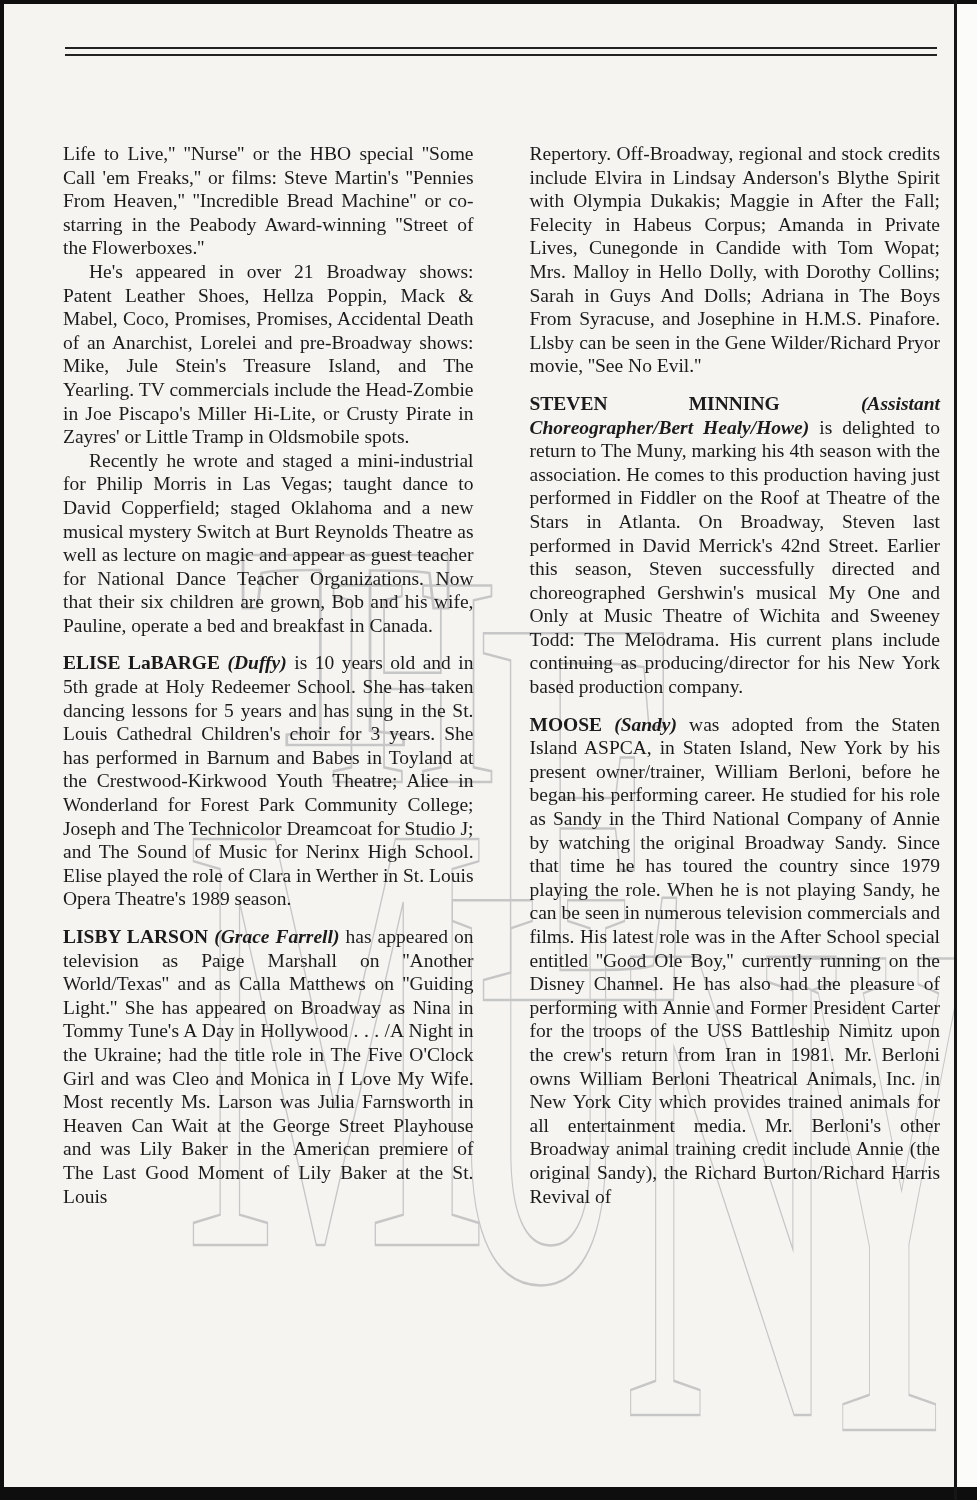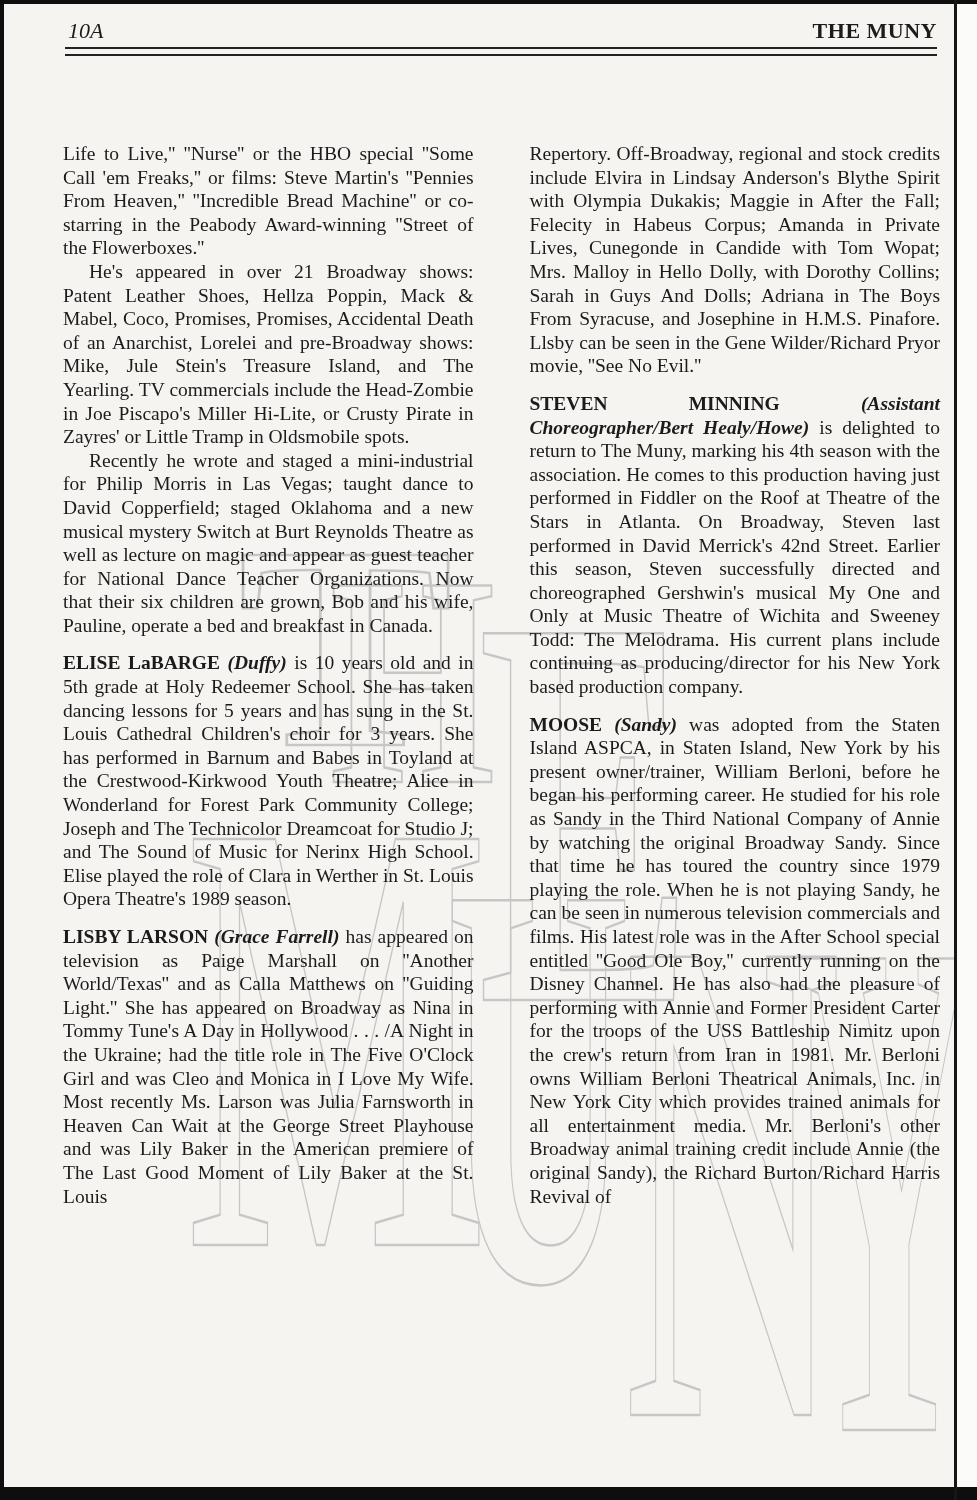--- a/index.html
+++ b/index.html
@@ -68,24 +68,20 @@
   <svg class="watermark" id="watermark-svg" width="977" height="1500" viewBox="0 0 977 1500">
       <text x="238" y="745" font-size="290" stroke="#c6c6c6" textLength="215" lengthAdjust="spacingAndGlyphs">T</text>
       <text x="330" y="782" font-size="300" stroke="#c6c6c6" textLength="165" lengthAdjust="spacingAndGlyphs">H</text>
       <text x="478" y="1000" font-size="560" stroke="#c6c6c6" textLength="215" lengthAdjust="spacingAndGlyphs">E</text>
       <text x="188" y="1245" font-size="620" stroke="#c6c6c6" textLength="300" lengthAdjust="spacingAndGlyphs">M</text>
       <text x="446" y="1280" font-size="580" stroke="#c6c6c6" textLength="185" lengthAdjust="spacingAndGlyphs">U</text>
       <text x="625" y="1415" font-size="700" stroke="#c6c6c6" textLength="215" lengthAdjust="spacingAndGlyphs">N</text>
       <text x="795" y="1430" font-size="720" stroke="#c6c6c6" textLength="185" lengthAdjust="spacingAndGlyphs">Y</text>
     </svg>
 
-  <div class="header">
-    <span class="page-number">10A</span>
-    <span class="publication">THE MUNY</span>
-  </div>
   <div class="rule"></div>
 
 
   <div class="columns">
     <div class="col" id="col-left">
         <div class="para"><span>Life to Live,'' ''Nurse'' or the HBO special ''Some Call 'em Freaks,'' or films: Steve Martin's ''Pennies From Heaven,'' ''Incredible Bread Machine'' or co-starring in the Peabody Award-winning ''Street of the Flowerboxes.''</span></div>
         <div class="para indent"><span>He's appeared in over 21 Broadway shows: </span><span class="seg-i">Patent Leather Shoes, Hellza Poppin, Mack &amp; Mabel, Coco, Promises, Promises, Accidental Death of an Anarchist, Lorelei</span><span> and pre-Broadway shows: </span><span class="seg-i">Mike,</span><span> Jule Stein's </span><span class="seg-i">Treasure Island</span><span>, and </span><span class="seg-i">The Yearling</span><span>. TV commercials include the Head-Zombie in Joe Piscapo's Miller Hi-Lite, or Crusty Pirate in Zayres' or Little Tramp in Oldsmobile spots.</span></div>
         <div class="para indent"><span>Recently he wrote and staged a mini-industrial for Philip Morris in Las Vegas; taught dance to David Copperfield; staged </span><span class="seg-i">Oklahoma</span><span> and a new musical mystery </span><span class="seg-i">Switch</span><span> at Burt Reynolds Theatre as well as lecture on magic and appear as guest teacher for National Dance Teacher Organizations. Now that their six children are grown, Bob and his wife, Pauline, operate a bed and breakfast in Canada.</span></div>
         <div class="para spaced"><span class="seg-b">ELISE LaBARGE </span><span class="seg-bi">(Duffy)</span><span> is 10 years old and in 5th grade at Holy Redeemer School. She has taken dancing lessons for 5 years and has sung in the St. Louis Cathedral Children's choir for 3 years. She has performed in </span><span class="seg-i">Barnum</span><span> and </span><span class="seg-i">Babes in Toyland</span><span> at the Crestwood-Kirkwood Youth Theatre; </span><span class="seg-i">Alice in Wonderland</span><span> for Forest Park Community College; </span><span class="seg-i">Joseph and The Technicolor Dreamcoat</span><span> for Studio J; and </span><span class="seg-i">The Sound of Music</span><span> for Nerinx High School. Elise played the role of Clara in </span><span class="seg-i">Werther</span><span> in St. Louis Opera Theatre's 1989 season.</span></div>
         <div class="para spaced"><span class="seg-b">LISBY LARSON </span><span class="seg-bi">(Grace Farrell)</span><span> has appeared on television as Paige Marshall on ''Another World/Texas'' and as Calla Matthews on ''Guiding Light.'' She has appeared on Broadway as Nina in Tommy Tune's </span><span class="seg-i">A Day in Hollywood . . . /A Night in the Ukraine;</span><span> had the title role in </span><span class="seg-i">The Five O'Clock Girl</span><span> and was Cleo and Monica in </span><span class="seg-i">I Love My Wife</span><span>. Most recently Ms. Larson was Julia Farnsworth in </span><span class="seg-i">Heaven Can Wait</span><span> at the George Street Playhouse and was Lily Baker in the American premiere of </span><span class="seg-i">The Last Good Moment of Lily Baker</span><span> at the St. Louis</span></div>

